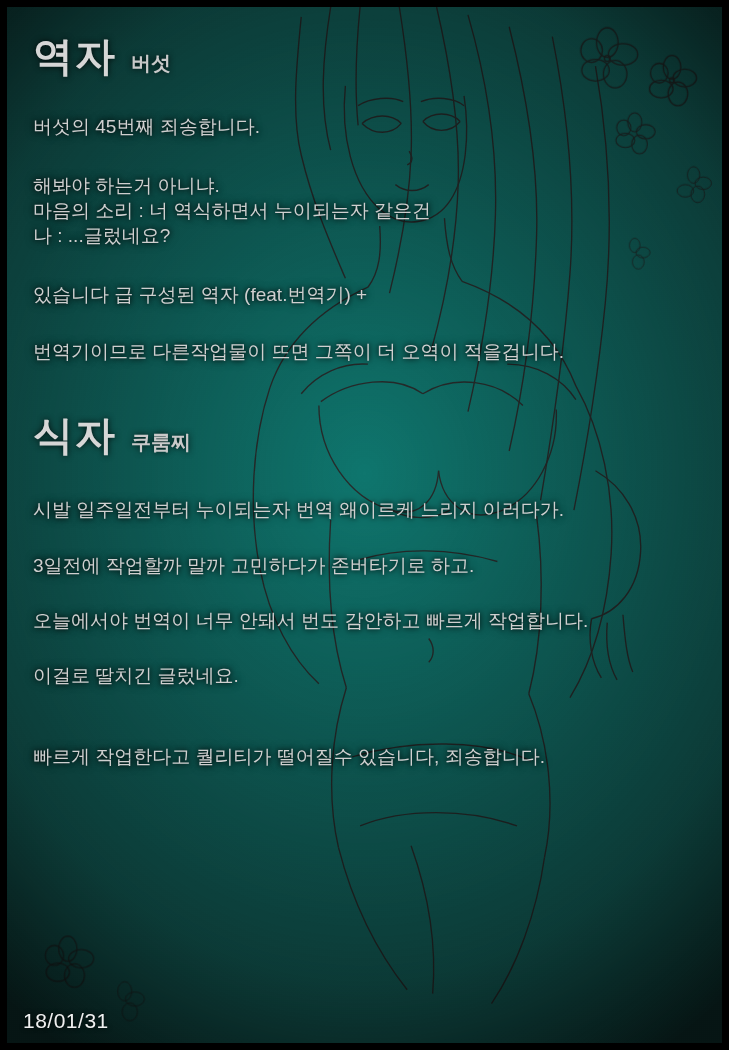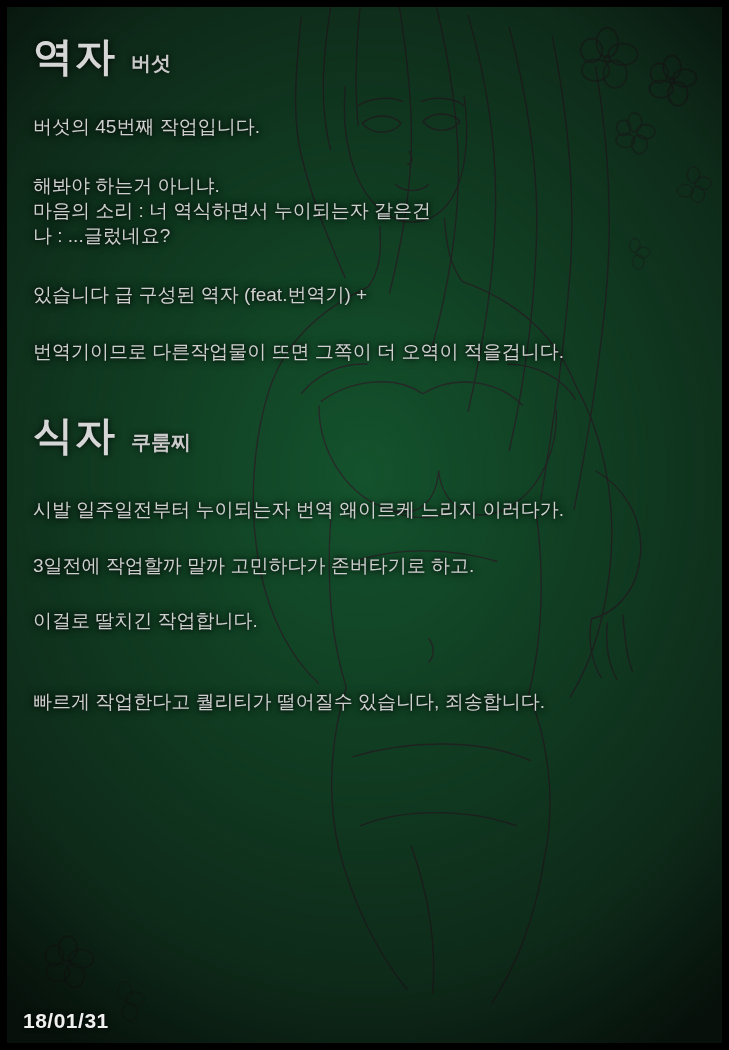--- a/index.html
+++ b/index.html
@@ -10,21 +10,21 @@
   body {
     width: 729px;
     height: 1050px;
     overflow: hidden;
     font-family: "Liberation Sans", sans-serif;
   }
   .page {
     position: relative;
     width: 729px;
     height: 1050px;
-    background: #14532d;
+    background: #0f766e;
     border: 7px solid #000;
     box-sizing: border-box;
     overflow: hidden;
   }
   
   .art {
     position: absolute;
     inset: 0;
     pointer-events: none;
     opacity: 1;
@@ -81,21 +81,21 @@
   .t3 { margin-top: 30px; }
   .t4 { margin-top: 30px; }
   .t5 { margin-top: 56px; }
   .line { display: block; }
   .date {
     position: absolute;
     left: 16px;
     bottom: 10px;
     color: #f0f0f0;
     font-size: 21px;
-    font-weight: bold;
+    font-weight: normal;
     letter-spacing: 0.5px;
     text-shadow: 0 0 5px rgba(0,0,0,0.95);
   }
 </style>
 </head>
 <body>
 
 <div class="page">
 
   <div class="art">
@@ -215,21 +215,21 @@
   <div class="vignette"></div>
 
   <div class="content">
 
     <div class="heading-row">
       <span class="heading-main">역자</span>
       <span class="heading-sub">버섯</span>
     </div>
 
     <div class="para p1">
-      <span class="line">버섯의 45번째 작업입니다.</span>
+      <span class="line">버섯의 45번째 죄송합니다.</span>
     </div>
 
     <div class="para p2">
       <span class="line">해봐야 하는거 아니냐.</span>
       <span class="line">마음의 소리 : 너 역식하면서 누이되는자 같은건</span>
       <span class="line">나 : ...글렀네요?</span>
     </div>
 
     <div class="para p3">
       <span class="line">있습니다 급 구성된 역자 (feat.번역기) +</span>
@@ -243,22 +243,25 @@
       <span class="heading-main">식자</span>
       <span class="heading-sub">쿠룸찌</span>
     </div>
 
     <div class="para t1">
       <span class="line">시발 일주일전부터 누이되는자 번역 왜이르케 느리지 이러다가.</span>
     </div>
     <div class="para t2">
       <span class="line">3일전에 작업할까 말까 고민하다가 존버타기로 하고.</span>
     </div>
+    <div class="para t3">
+      <span class="line">오늘에서야 번역이 너무 안돼서 번도 감안하고 빠르게 작업합니다.</span>
+    </div>
     <div class="para t4">
-      <span class="line">이걸로 딸치긴 작업합니다.</span>
+      <span class="line">이걸로 딸치긴 글렀네요.</span>
     </div>
     <div class="para t5">
       <span class="line">빠르게 작업한다고 퀄리티가 떨어질수 있습니다, 죄송합니다.</span>
     </div>
 
   </div>
 
   <div class="date">18/01/31</div>
 
 </div>

